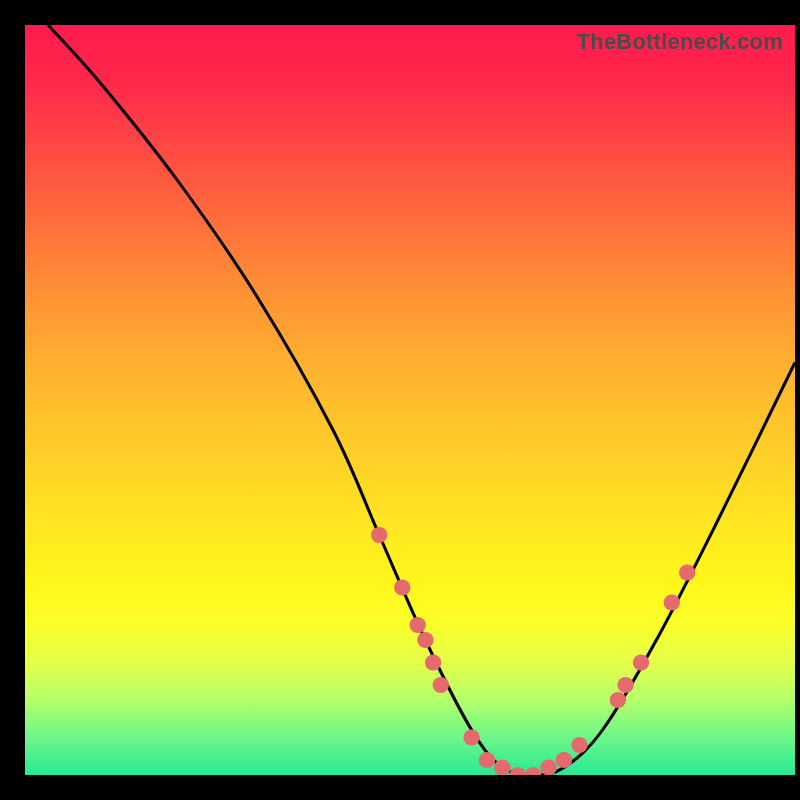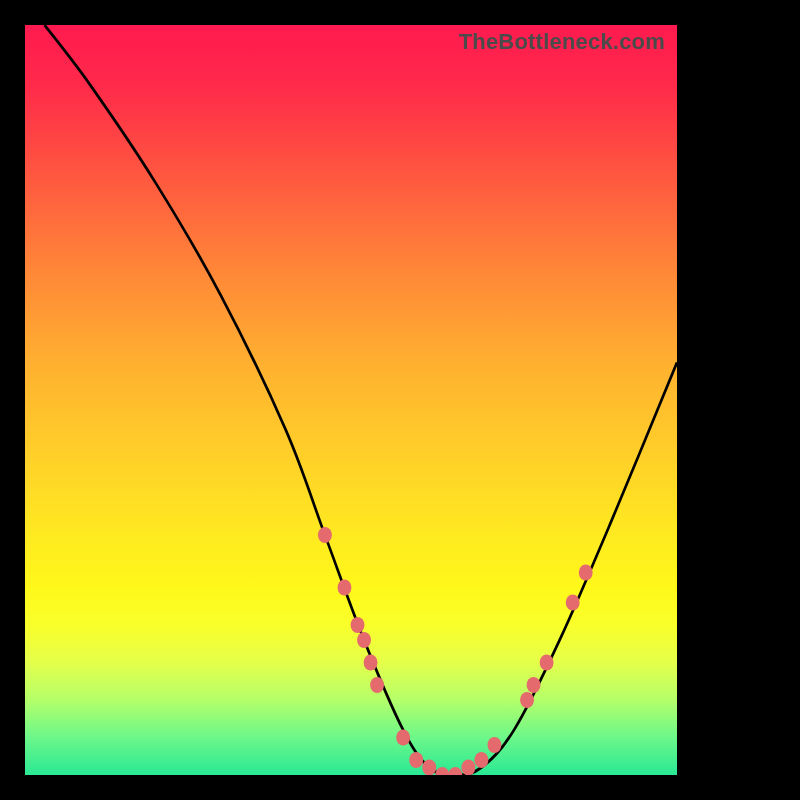--- a/index.html
+++ b/index.html
@@ -16,21 +16,21 @@
     left: 25px;
     top: 25px;
     width: 750px;
     height: 750px;
     background: #000;
   }
   .plot-area {
     position: absolute;
     left: 25px;
     top: 25px;
-    width: 652px;
+    width: 770px;
     height: 750px;
     overflow: hidden;
   }
   .gradient {
     position: absolute;
     left: 0;
     top: 0;
     width: 100%;
     height: 100%;
     background: linear-gradient(

